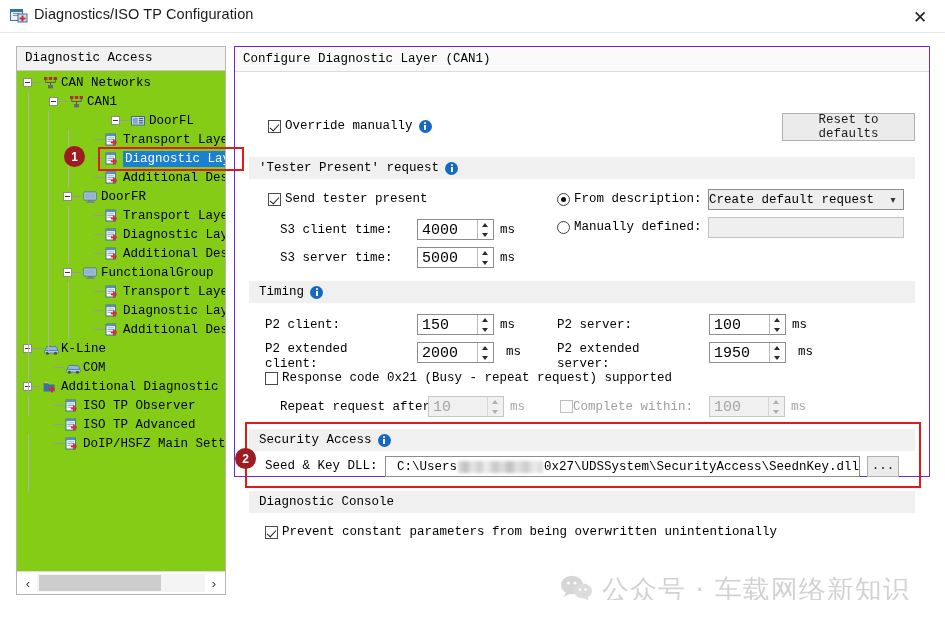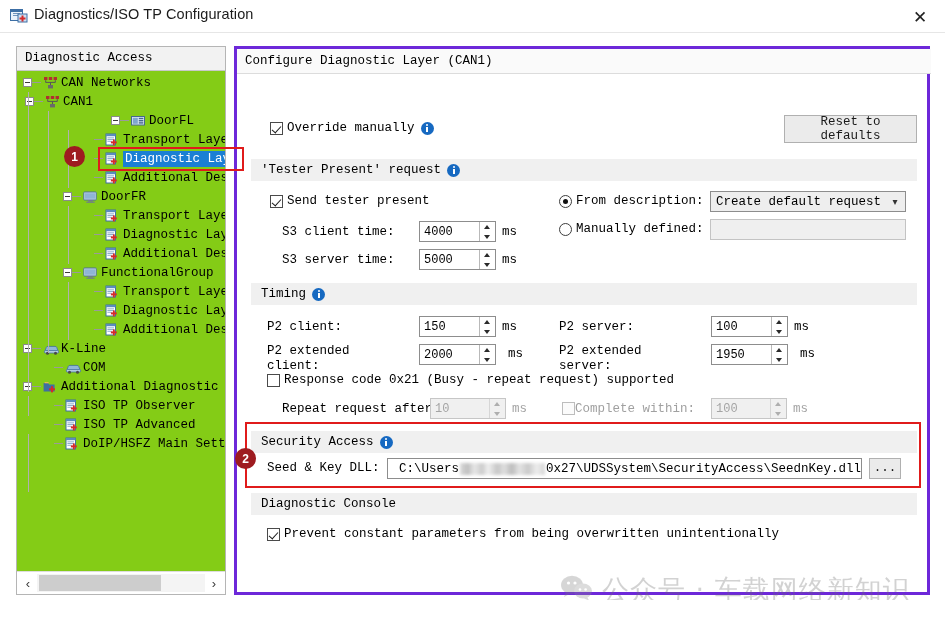--- a/index.html
+++ b/index.html
@@ -35,21 +35,21 @@
   .ic{width:15px;height:14px;flex:none;position:relative;margin-left:2px;}
   
   .tree-hsb{position:absolute;left:0;bottom:0;width:208px;height:23px;background:#fff;border-top:1px solid #ddd;box-sizing:border-box;}
   .sb-arrow{position:absolute;top:0;width:18px;height:22px;display:flex;align-items:center;justify-content:center;color:#3b3b3b;font-family:"Liberation Sans",sans-serif;font-size:13px;cursor:pointer;}
   .sb-left{left:2px;}
   .sb-right{right:2px;}
   .sb-track{position:absolute;left:20px;right:20px;top:2px;height:18px;background:#f4f4f4;}
   .sb-thumb{position:absolute;left:22px;top:3px;width:122px;height:16px;background:#cdcdcd;cursor:pointer;}
 
   
-  .rightpanel{position:absolute;left:234px;top:46px;width:696px;height:549px;border:3px solid #6d28d9;background:#fff;box-sizing:border-box;}
+  .rightpanel{position:absolute;left:234px;top:46px;width:696px;height:431px;border:1px solid #6d28d9;background:#fff;box-sizing:border-box;}
   .rp-header{position:absolute;left:0;top:0;width:694px;height:25px;background:#fafafa;border-bottom:1px solid #dcdcdc;box-sizing:border-box;}
   .rp-header span{position:absolute;left:8px;top:5px;font-size:12.5px;}
   .group-bar{position:absolute;height:22px;background:#f0f0f0;display:flex;align-items:center;}
   .group-bar .gtxt{margin-left:10px;font-size:12.5px;color:#000;}
 
   .info-i{display:inline-block;width:13px;height:13px;border-radius:50%;background:#1669c1;position:relative;margin-left:6px;vertical-align:-2px;flex:none;}
   .info-i:before{content:"";position:absolute;left:5.5px;top:2px;width:2px;height:2px;background:#fff;border-radius:50%;}
   .info-i:after{content:"";position:absolute;left:5.5px;top:5.5px;width:2px;height:5px;background:#fff;}
 
   .row{position:absolute;display:flex;align-items:center;white-space:nowrap;}
@@ -59,37 +59,37 @@
   
   .cb{width:13px;height:13px;border:1px solid #4a4a4a;background:#fff;position:relative;box-sizing:border-box;flex:none;cursor:pointer;}
   .cb.checked:after{content:"";position:absolute;left:3px;top:1px;width:4px;height:8px;border:solid #1c1c1c;border-width:0 1.6px 1.6px 0;transform:rotate(42deg);}
   .cb.dis{border-color:#bdbdbd;background:#fbfbfb;}
   
   .rd{width:13px;height:13px;border:1px solid #3d3d3d;border-radius:50%;background:#fff;position:relative;box-sizing:border-box;flex:none;cursor:pointer;}
   .rd.on:after{content:"";position:absolute;left:3px;top:3px;width:5px;height:5px;border-radius:50%;background:#111;}
 
   
   .spin{position:relative;height:21px;border:1px solid #8d8d8d;background:#fff;box-sizing:border-box;display:flex;align-items:stretch;}
-  .spin .val{flex:1;padding:1px 0 0 4px;font-size:12px;color:#000;display:flex;align-items:center;}
+  .spin .val{flex:1;padding:1px 0 0 4px;font-size:15px;color:#000;display:flex;align-items:center;}
   .spin .btns{width:15px;border-left:1px solid #b9b9b9;background:#fff;display:flex;flex-direction:column;}
   .spin .bup,.spin .bdn{flex:1;position:relative;cursor:pointer;}
   .spin .bup:after{content:"";position:absolute;left:4px;top:3px;border-left:3px solid transparent;border-right:3px solid transparent;border-bottom:4px solid #2a2a2a;}
   .spin .bdn:after{content:"";position:absolute;left:4px;top:3px;border-left:3px solid transparent;border-right:3px solid transparent;border-top:4px solid #2a2a2a;}
   .spin.dis{border-color:#c6c6c6;background:#f0f0f0;}
   .spin.dis .val{color:#a4a4a4;}
   .spin.dis .btns{background:#f0f0f0;border-left-color:#d6d6d6;}
   .spin.dis .bup:after{border-bottom-color:#aeaeae;}
   .spin.dis .bdn:after{border-top-color:#aeaeae;}
 
   .unit{font-size:12.5px;margin-left:6px;}
   .unit.dis{color:#a4a4a4;}
 
   
   .combo{height:21px;border:1px solid #8d8d8d;background:#eeeeee;box-sizing:border-box;display:flex;align-items:center;cursor:pointer;}
-  .combo .ctxt{flex:1;padding-left:5px;font-size:12.5px;}
+  .combo .ctxt{flex:1;font-size:12.5px;}
   .combo .carr{width:20px;text-align:center;font-family:"Liberation Sans",sans-serif;font-size:10px;color:#333;}
   .txtbox{height:21px;border:1px solid #c3c3c3;background:#efefef;box-sizing:border-box;}
   .txtbox.on{border-color:#8d8d8d;background:#fff;display:flex;align-items:center;padding-left:4px;font-size:12.5px;overflow:hidden;white-space:nowrap;}
 
   
   .btn{border:1px solid #b0b0b0;background:#ebebeb;display:flex;align-items:center;justify-content:center;text-align:center;font-size:12.5px;color:#1a1a1a;cursor:pointer;box-sizing:border-box;line-height:1.15;}
 
   
   .blur{display:inline-block;width:112px;height:12px;vertical-align:-2px;
      background:linear-gradient(90deg,#d9d9d9 0,#bdbdbd 9%,#e6e6e6 17%,#c9c9c9 26%,#efefef 33%,#c4c4c4 44%,#dedede 52%,#b9b9b9 61%,#e3e3e3 70%,#c7c7c7 80%,#ececec 90%,#d4d4d4 100%);
@@ -137,21 +137,21 @@
         <span class="ic"><svg width="15" height="14" viewBox="0 0 15 14">
             <rect x="1" y="1" width="3.4" height="3" fill="#b03030"></rect>
             <rect x="5.8" y="1" width="3.4" height="3" fill="#b03030"></rect>
             <rect x="10.6" y="1" width="3.4" height="3" fill="#b03030"></rect>
             <path d="M2.7 4.2 V6.4 H12.3 V4.2" stroke="#555" fill="none" stroke-width="1"></path>
             <path d="M7.5 6.4 V9" stroke="#555" stroke-width="1"></path>
             <rect x="5" y="9" width="5" height="3.4" fill="#6a6a6a"></rect>
           </svg></span>
         <span class="tlabel">CAN Networks</span>
       </div>
-      <div class="tnode" style="left: 8px; top: 21px;">
+      <div class="tnode" style="left: 32px; top: 21px;">
         <span class="expander"></span>
         <span class="hline"></span>
         <span class="ic"><svg width="15" height="14" viewBox="0 0 15 14">
             <rect x="1" y="1" width="3.4" height="3" fill="#b03030"></rect>
             <rect x="5.8" y="1" width="3.4" height="3" fill="#b03030"></rect>
             <rect x="10.6" y="1" width="3.4" height="3" fill="#b03030"></rect>
             <path d="M2.7 4.2 V6.4 H12.3 V4.2" stroke="#555" fill="none" stroke-width="1"></path>
             <path d="M7.5 6.4 V9" stroke="#555" stroke-width="1"></path>
             <rect x="5" y="9" width="5" height="3.4" fill="#6a6a6a"></rect>
           </svg></span>

